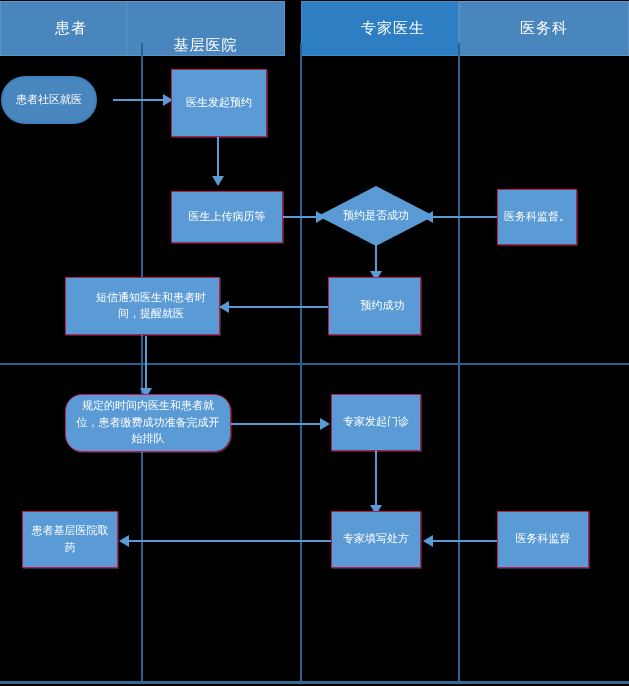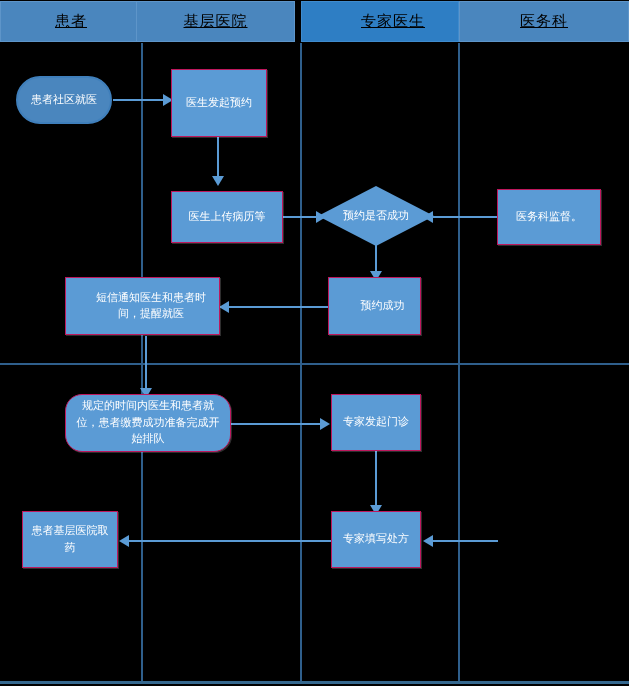--- a/index.html
+++ b/index.html
@@ -4,25 +4,24 @@
 <style>
   html,body{margin:0;padding:0;background:#000;}
   body{
     font-family:"DejaVu Sans","Liberation Sans",sans-serif;
     width:629px;height:686px;overflow:hidden;
   }
   #stage{position:relative;width:629px;height:686px;background:#000000;}
 
   
   .lane-head{
-    position:absolute;top:1px;height:41px;
+    position:absolute;top:1px;height:55px;
     display:flex;align-items:center;justify-content:center;
-    color:#000000;font-size:15px;letter-spacing:1px;
+    color:#ffffff;font-size:15px;letter-spacing:1px;
     box-sizing:border-box;
-    text-decoration:underline;
   }
   .lane-head.normal{background:#4a86be;border:1px solid #5e95c9;}
   .lane-head.active{background:#2e7ec4;border:1px solid #3f8bcd;padding-left:26px;}
 
   
   .vline{position:absolute;width:2px;background:#2f5f8c;}
   .hline{position:absolute;height:2px;background:#2f5f8c;}
   .hline.thick{height:3px;background:#35688f;}
 
   
@@ -57,21 +56,21 @@
   .arrow.down{border-left:6px solid transparent;border-right:6px solid transparent;border-top:10px solid #5b9bd5;}
 </style>
 </head>
 <body>
 
 <div id="stage">
 
   <div class="lane-head normal" style="left:0;width:142px;">
     <span>患者</span>
   </div>
-  <div class="lane-head normal" style="left:136px;width:159px;">
+  <div class="lane-head normal" style="left:126px;width:159px;align-items:flex-end;">
     <span>基层医院</span>
   </div>
   <div class="lane-head active" style="left:301px;width:158px;">
     <span>专家医生</span>
   </div>
   <div class="lane-head normal" style="left:459px;width:170px;">
     <span>医务科</span>
   </div>
 
   <div class="vline" style="left:141px;top:43px;height:639px;"></div>
@@ -107,38 +106,38 @@
 
   <div class="conn v" style="left:375px;top:451px;width:2px;height:60px;"></div>
   <div class="arrow down" style="left:370px;top:505px;"></div>
 
   <div class="conn h" style="left:432px;top:540px;width:66px;"></div>
   <div class="arrow left" style="left:423px;top:535px;"></div>
 
   <div class="conn h" style="left:128px;top:540px;width:203px;"></div>
   <div class="arrow left" style="left:119px;top:535px;"></div>
 
-  <div class="node stadium" style="left:16px;top:76px;width:96px;height:48px;">
+  <div class="node stadium" style="left:1px;top:76px;width:96px;height:48px;">
     <span>患者社区就医</span>
   </div>
 
   <div class="node rect" style="left:171px;top:69px;width:96px;height:68px;">
     <span>医生发起预约</span>
   </div>
 
   <div class="node rect" style="left:171px;top:191px;width:112px;height:52px;">
     <span>医生上传病历等</span>
   </div>
 
   <div class="node diamond" style="left:318px;top:186px;width:116px;height:60px;">
     <span class="diamond-shape"></span>
     <span class="diamond-label">预约是否成功</span>
   </div>
 
-  <div class="node rect" style="left:497px;top:189px;width:104px;height:56px;text-align:right;">
+  <div class="node rect" style="left:497px;top:189px;width:80px;height:56px;text-align:right;">
     <span>医务科监督。</span>
   </div>
 
   <div class="node rect" style="left:65px;top:277px;width:155px;height:58px;padding-left:23px;">
     <span>短信通知医生和患者时间，提醒就医</span>
   </div>
 
   <div class="node rect" style="left:328px;top:277px;width:93px;height:58px;padding-left:22px;">
     <span>预约成功</span>
   </div>
@@ -148,18 +147,21 @@
   </div>
 
   <div class="node rect" style="left:331px;top:394px;width:90px;height:57px;">
     <span>专家发起门诊</span>
   </div>
 
   <div class="node rect" style="left:331px;top:511px;width:90px;height:57px;">
     <span>专家填写处方</span>
   </div>
 
+  <div class="node rect" style="left:497px;top:511px;width:92px;height:57px;">
+    <span>医务科监督</span>
+  </div>
 
   <div class="node rect" style="left:22px;top:511px;width:96px;height:57px;">
     <span>患者基层医院取药</span>
   </div>
 
 </div>
 
 </body></html>

